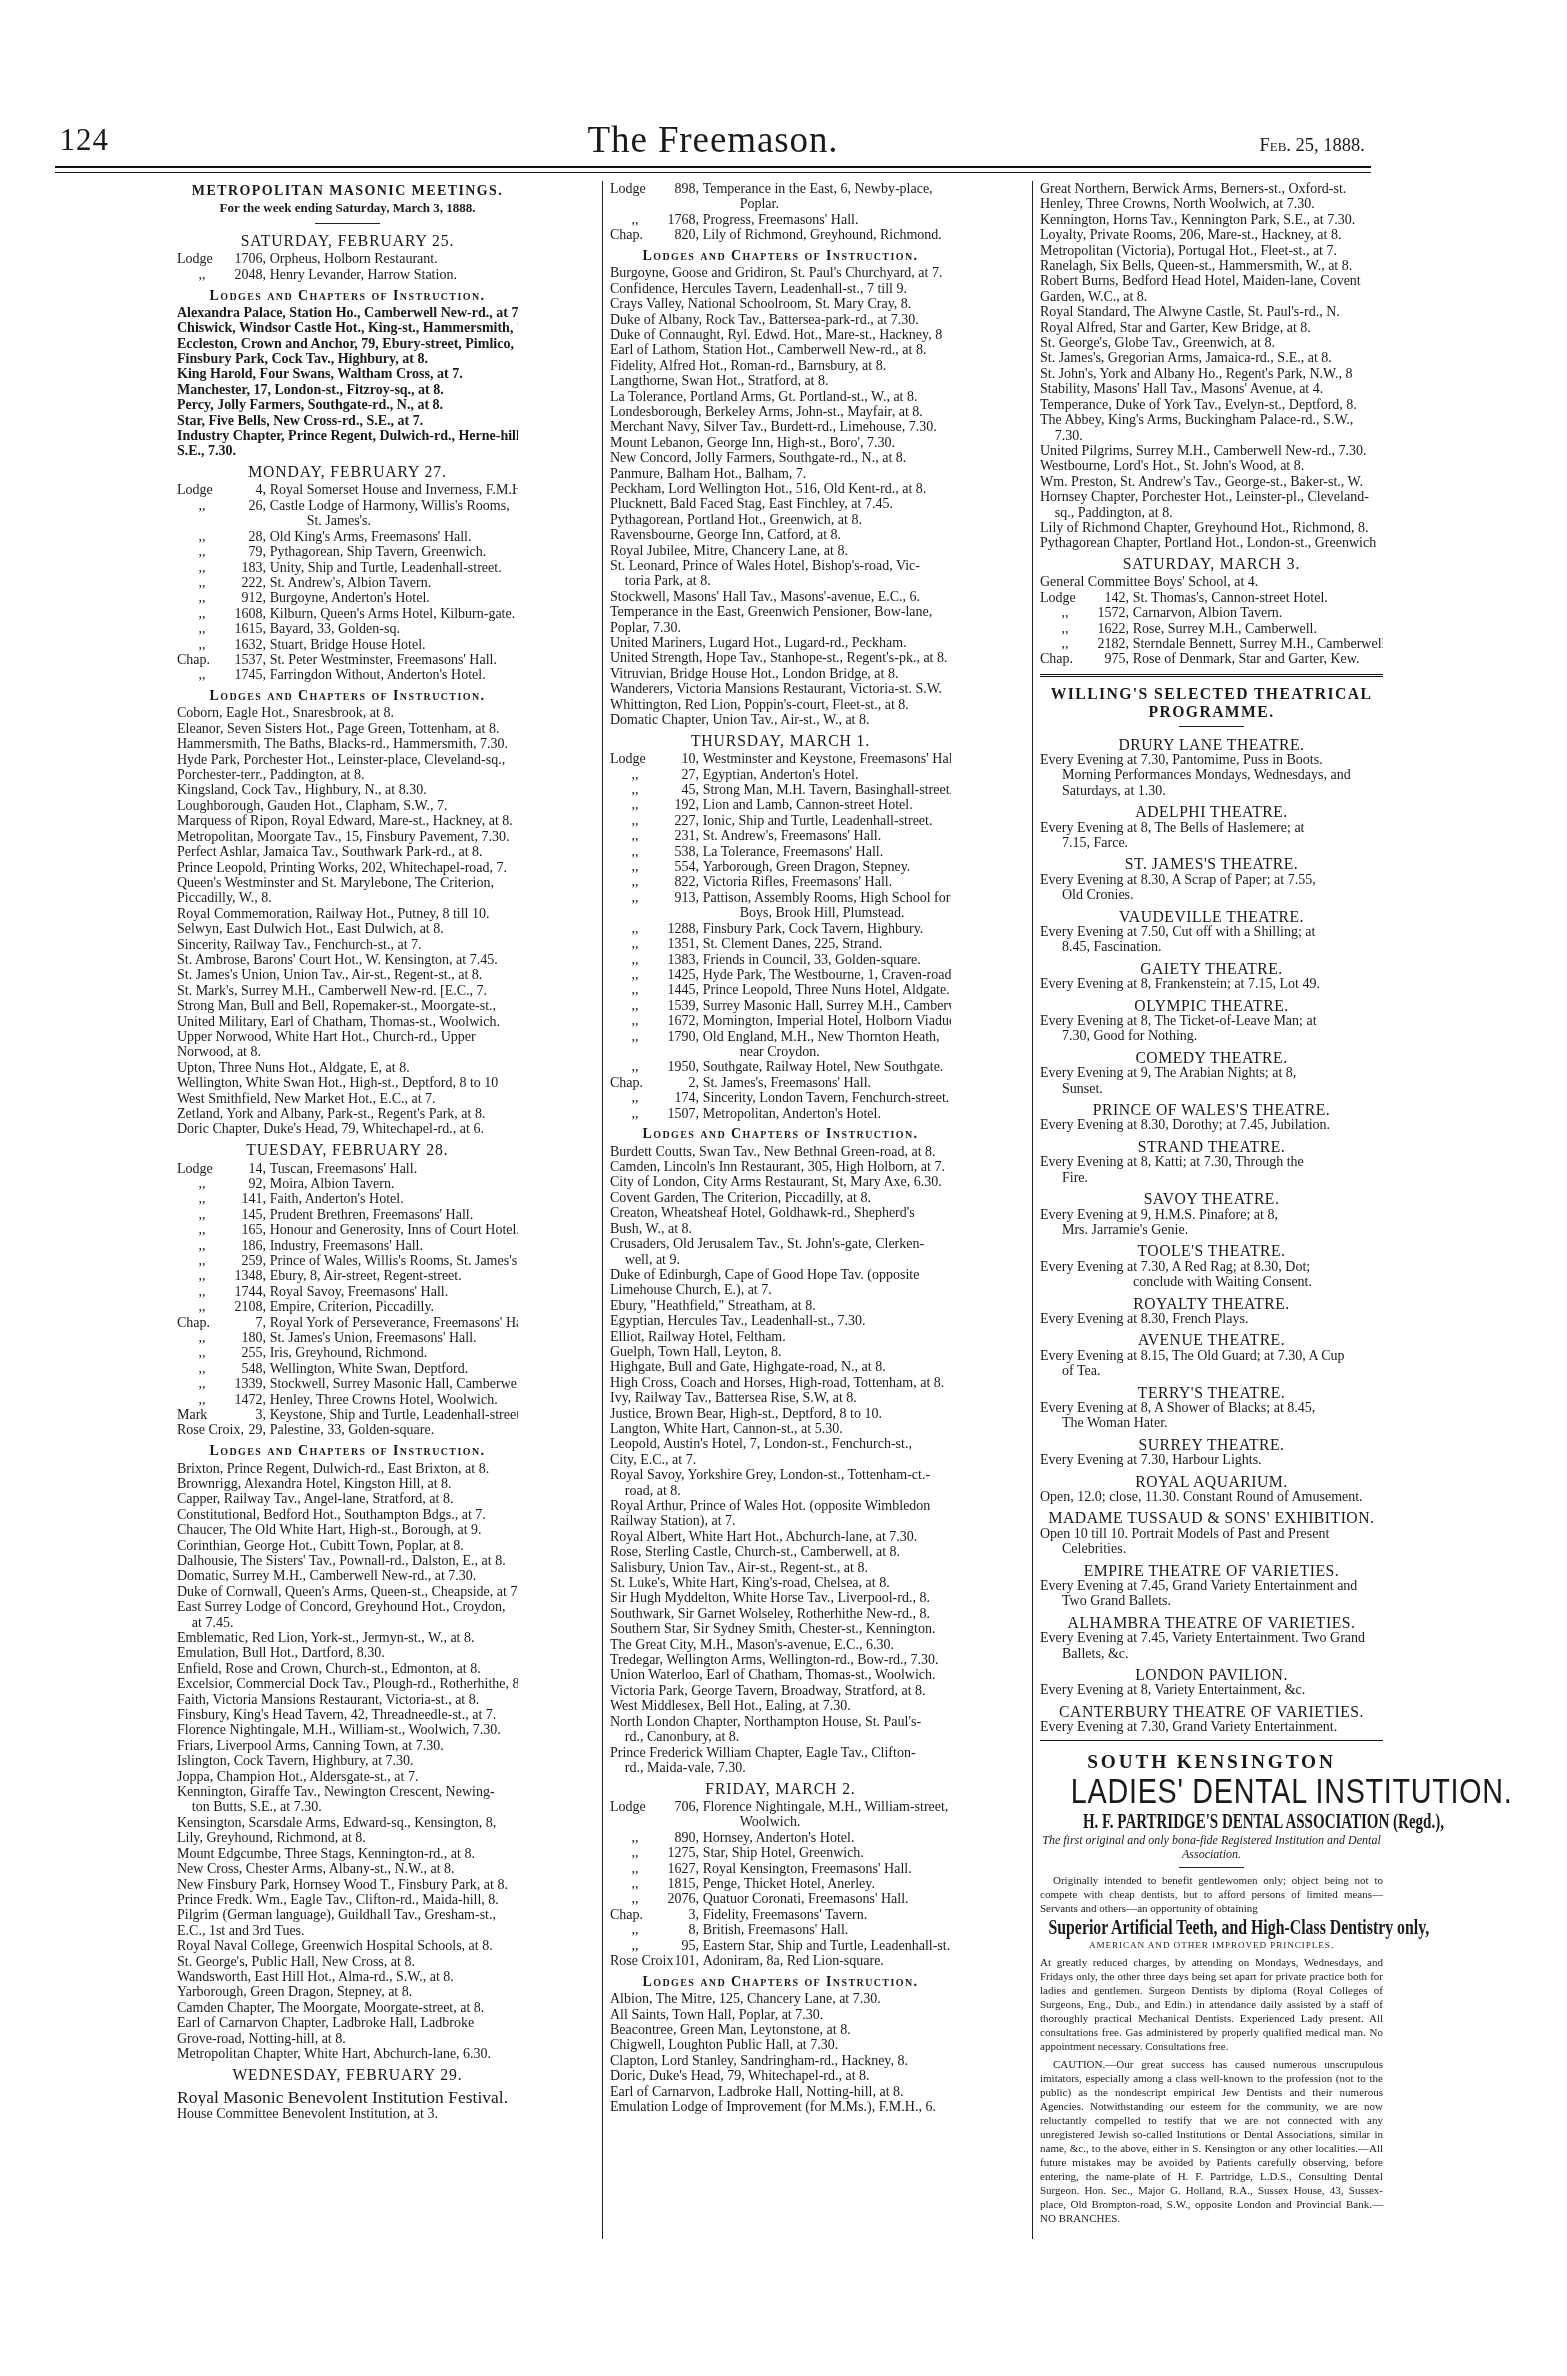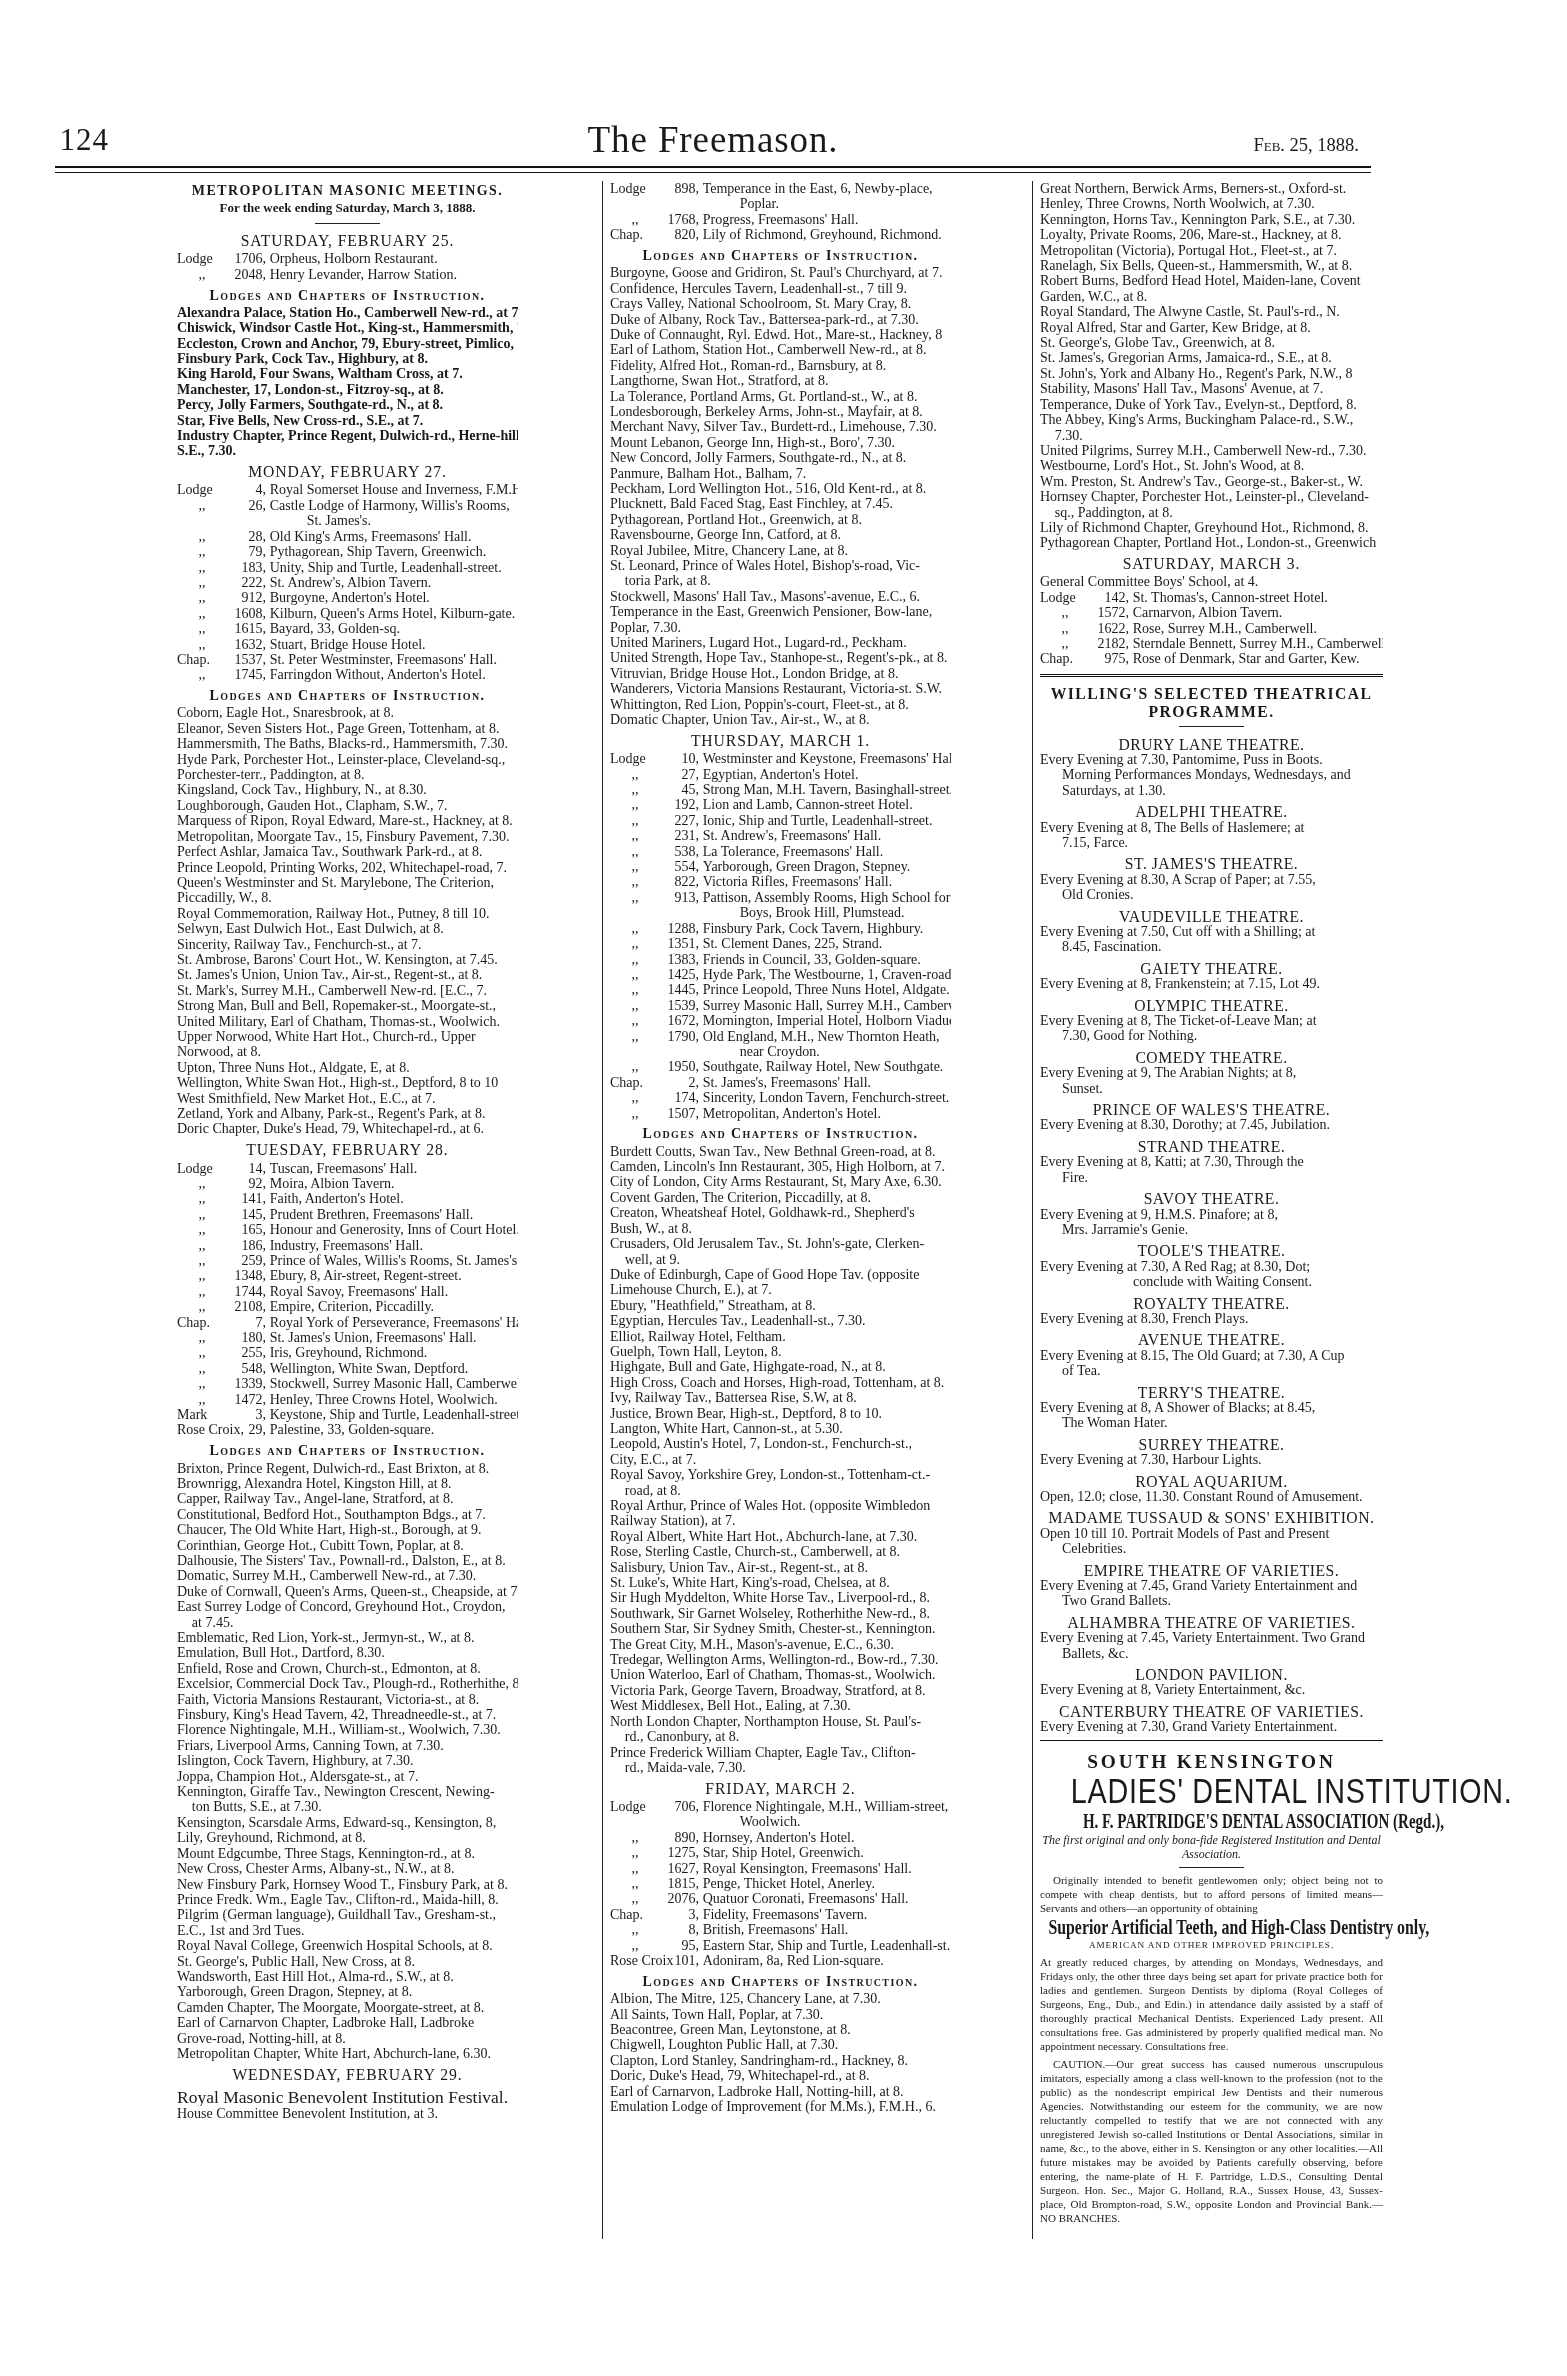--- a/index.html
+++ b/index.html
@@ -2,21 +2,21 @@
 <html style="font-size:14.8px"><head>
 <meta charset="utf-8">
 <style>
   html, body { margin: 0; padding: 0; background: #ffffff; }
   body { width: 1567px; height: 2377px; position: relative; overflow: hidden;
          font-family: "DejaVu Serif", "Liberation Serif", serif; color: #1a1a1a; }
   .page { position: absolute; left: 0; top: 0; width: 1552px; height: 2377px; }
   .masthead { position: absolute; top: 118px; left: 55px; width: 1316px; height: 52px; }
   .pagenum { position: absolute; left: 4.6px; top: 3.7px; font-size: 31px; font-family: "Liberation Serif", serif; letter-spacing: 0.9px; }
   .title { position: absolute; left: 0; right: 0; text-align: center; top: 0; font-size: 37px; font-family: "Liberation Serif", serif; letter-spacing: 0.9px; }
-  .date { position: absolute; right: 12px; top: 16.6px; font-size: 18.5px; font-family: "Liberation Serif", serif; font-variant: small-caps; }
+  .date { position: absolute; right: 6px; top: 16.6px; font-size: 18.5px; font-family: "Liberation Serif", serif; font-variant: small-caps; }
   .rule-top { position: absolute; top: 166px; left: 55px; width: 1316px; border-top: 2.8px solid #111; }
   .rule-top2 { position: absolute; top: 172px; left: 55px; width: 1316px; border-top: 0.9px solid #111; }
   .col { position: absolute; top: 181px; font-family: "Liberation Serif", serif; font-size: 14px; line-height: 15.4px; }
   .col1 { left: 177px; width: 341px; }
   .col2 { left: 610px; width: 341px; }
   .col3 { left: 1040px; width: 343px; }
   .vrule { position: absolute; top: 181px; width: 0; border-left: 1.4px solid #222; height: 2058px; }
   .v1 { left: 602px; } .v2 { left: 1032px; }
   .line { white-space: nowrap; overflow: hidden; }
   .hang { padding-left: 14.8px; }
@@ -637,21 +637,21 @@
         <div class="line">Loyalty, Private Rooms, 206, Mare-st., Hackney, at 8.</div>
         <div class="line">Metropolitan (Victoria), Portugal Hot., Fleet-st., at 7.</div>
         <div class="line">Ranelagh, Six Bells, Queen-st., Hammersmith, W., at 8.</div>
         <div class="line">Robert Burns, Bedford Head Hotel, Maiden-lane, Covent</div>
         <div class="line">Garden, W.C., at 8.</div>
         <div class="line">Royal Standard, The Alwyne Castle, St. Paul's-rd., N.</div>
         <div class="line">Royal Alfred, Star and Garter, Kew Bridge, at 8.</div>
         <div class="line">St. George's, Globe Tav., Greenwich, at 8.</div>
         <div class="line">St. James's, Gregorian Arms, Jamaica-rd., S.E., at 8.</div>
         <div class="line">St. John's, York and Albany Ho., Regent's Park, N.W., 8</div>
-        <div class="line">Stability, Masons' Hall Tav., Masons' Avenue, at 7.</div>
+        <div class="line">Stability, Masons' Hall Tav., Masons' Avenue, at 4.</div>
         <div class="line">Temperance, Duke of York Tav., Evelyn-st., Deptford, 8.</div>
         <div class="line">The Abbey, King's Arms, Buckingham Palace-rd., S.W.,</div>
         <div class="line hang">7.30.</div>
         <div class="line">United Pilgrims, Surrey M.H., Camberwell New-rd., 7.30.</div>
         <div class="line">Westbourne, Lord's Hot., St. John's Wood, at 8.</div>
         <div class="line">Wm. Preston, St. Andrew's Tav., George-st., Baker-st., W.</div>
         <div class="line">Hornsey Chapter, Porchester Hot., Leinster-pl., Cleveland-</div>
         <div class="line hang">sq., Paddington, at 8.</div>
         <div class="line">Lily of Richmond Chapter, Greyhound Hot., Richmond, 8.</div>
         <div class="line">Pythagorean Chapter, Portland Hot., London-st., Greenwich</div>

